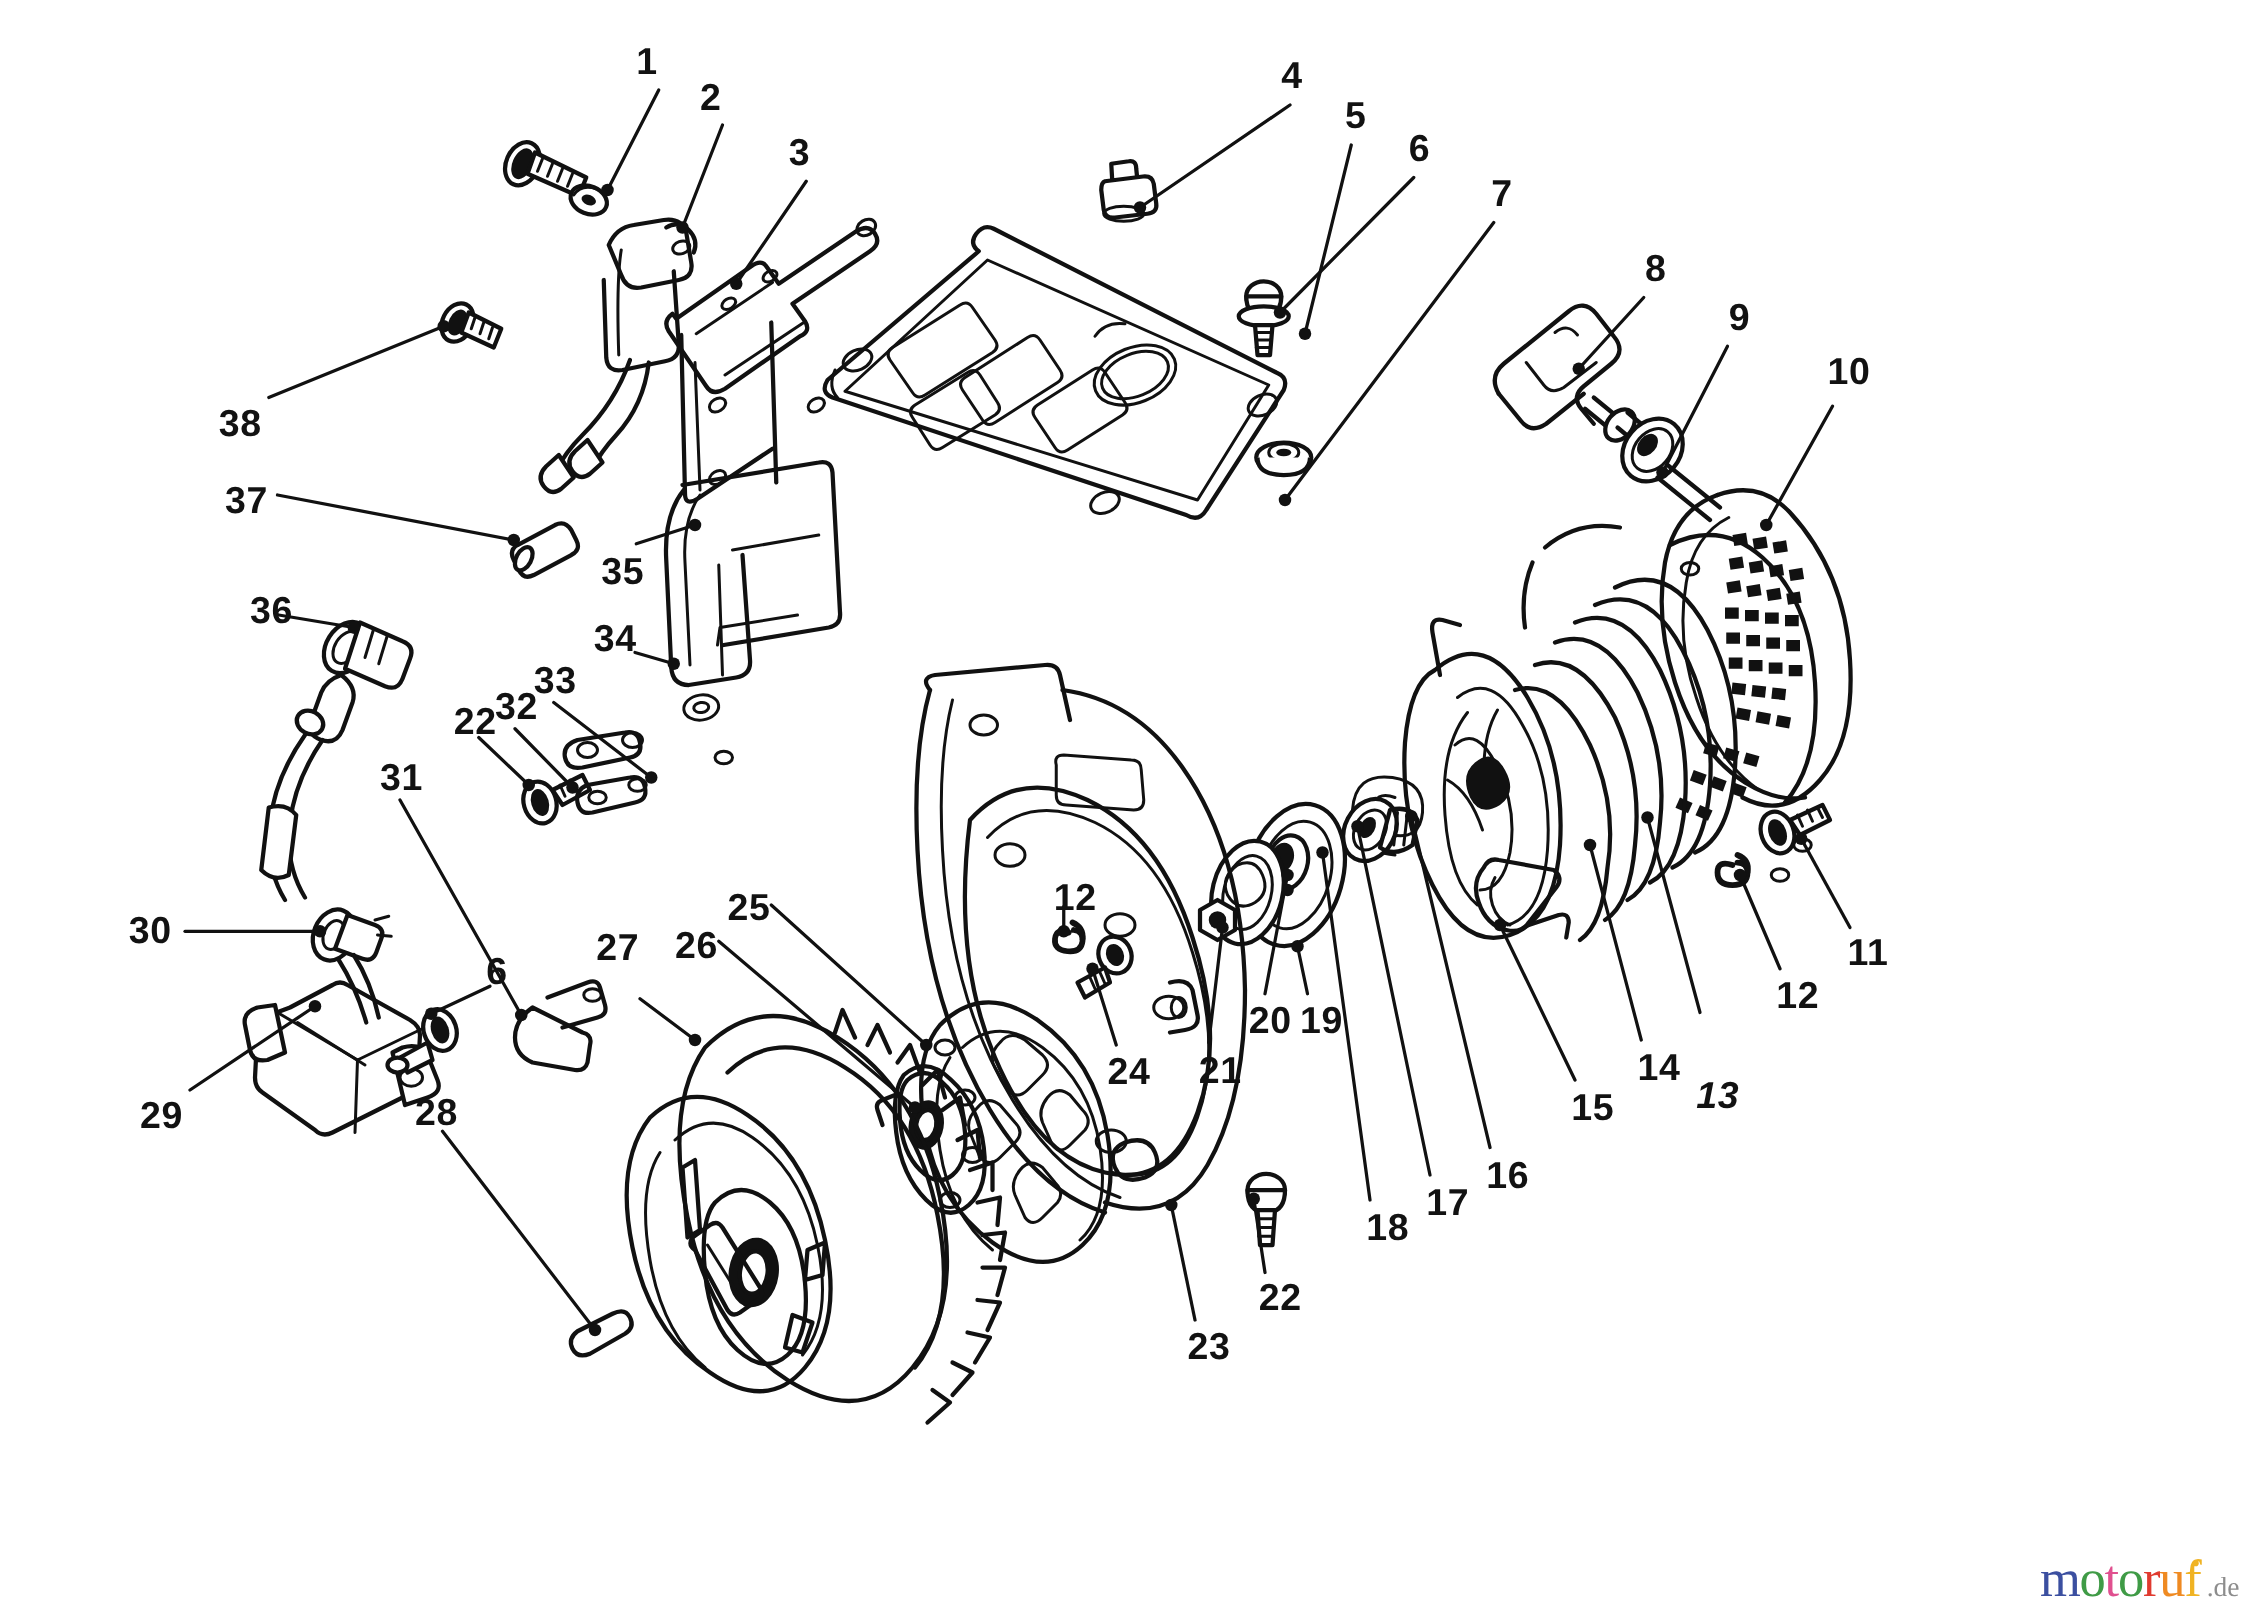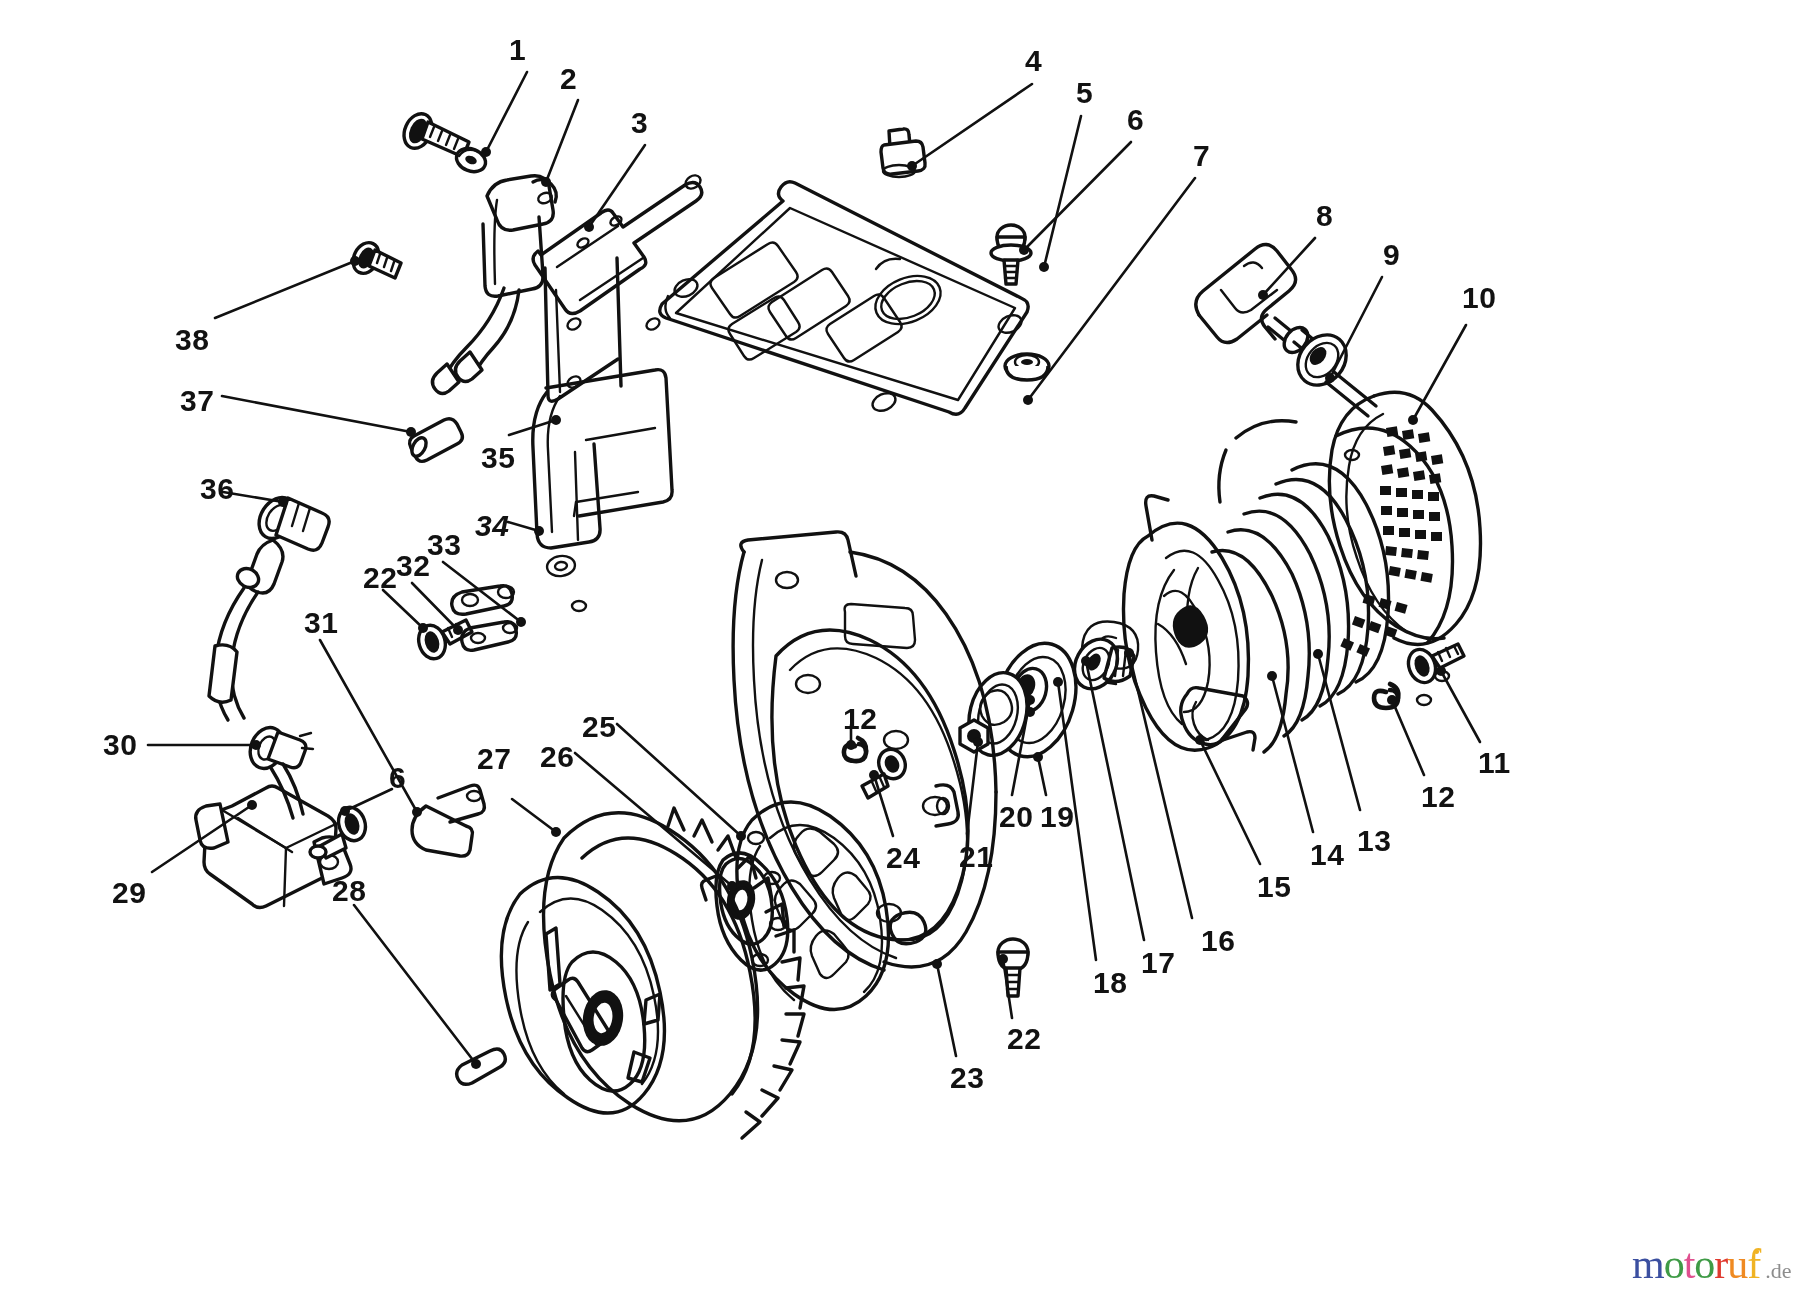--- a/index.html
+++ b/index.html
@@ -548,42 +548,42 @@
       <div class="callout" style="left: 631px; top: 108px;">3</div>
       <div class="callout" style="left: 1025px; top: 46px;">4</div>
       <div class="callout" style="left: 1076px; top: 78px;">5</div>
       <div class="callout" style="left: 1127px; top: 105px;">6</div>
       <div class="callout" style="left: 1193px; top: 141px;">7</div>
       <div class="callout" style="left: 1316px; top: 201px;">8</div>
       <div class="callout" style="left: 1383px; top: 240px;">9</div>
       <div class="callout" style="left: 1462px; top: 283px;">10</div>
       <div class="callout" style="left: 1478px; top: 748px;">11</div>
       <div class="callout" style="left: 1421px; top: 782px;">12</div>
-      <div class="callout" style="left: 1357px; top: 826px;">13</div>
+      <div class="callout" style="left: 1357px; top: 862px; font-style: italic;">13</div>
       <div class="callout" style="left: 1310px; top: 840px;">14</div>
       <div class="callout" style="left: 1257px; top: 872px; text-align: center;">15</div>
-      <div class="callout" style="left: 1189px; top: 926px; margin-left: 12px;">16</div>
+      <div class="callout" style="left: 1189px; top: 926px;">16</div>
       <div class="callout" style="left: 1141px; top: 948px;">17</div>
       <div class="callout" style="left: 1093px; top: 968px;">18</div>
       <div class="callout" style="left: 1040px; top: 802px;">19</div>
       <div class="callout" style="left: 999px; top: 802px;">20</div>
       <div class="callout" style="left: 959px; top: 842px;">21</div>
       <div class="callout" style="left: 1007px; top: 1024px;">22</div>
       <div class="callout" style="left: 950px; top: 1063px;">23</div>
       <div class="callout" style="left: 886px; top: 843px;">24</div>
       <div class="callout" style="left: 582px; top: 712px;">25</div>
       <div class="callout" style="left: 540px; top: 742px;">26</div>
       <div class="callout" style="left: 477px; top: 744px;">27</div>
       <div class="callout" style="left: 332px; top: 876px;">28</div>
       <div class="callout" style="left: 112px; top: 878px;">29</div>
       <div class="callout" style="left: 103px; top: 730px;">30</div>
       <div class="callout" style="left: 304px; top: 608px;">31</div>
       <div class="callout" style="left: 396px; top: 551px;">32</div>
       <div class="callout" style="left: 427px; top: 530px;">33</div>
-      <div class="callout" style="left: 475px; top: 511px; font-style: italic;">34</div>
+      <div class="callout" style="left: 475px; top: 497px;">34</div>
       <div class="callout" style="left: 481px; top: 443px;">35</div>
       <div class="callout" style="left: 180px; top: 474px; margin-left: 20px;">36</div>
       <div class="callout" style="left: 180px; top: 386px;">37</div>
       <div class="callout" style="left: 175px; top: 325px;">38</div>
       <div class="callout" style="left: 363px; top: 563px;">22</div>
       <div class="callout" style="left: 389px; top: 763px;">6</div>
       <div class="callout" style="left: 843px; top: 704px;">12</div>
     </div>
 
   <div id="watermark"><span class="ch" style="color: rgb(59, 79, 160);">m</span><span class="ch" style="color: rgb(63, 155, 70);">o</span><span class="ch" style="color: rgb(224, 80, 143);">t</span><span class="ch" style="color: rgb(63, 155, 70);">o</span><span class="ch" style="color: rgb(224, 58, 47);">r</span><span class="ch" style="color: rgb(239, 138, 34);">u</span><span class="ch" style="color: rgb(240, 179, 35);">f</span><span class="dot-acc"></span><span class="suffix" style="color: rgb(141, 141, 141);">.de</span></div>

